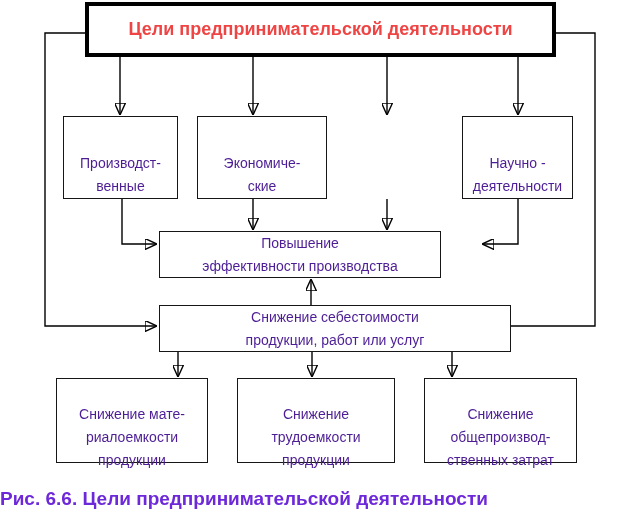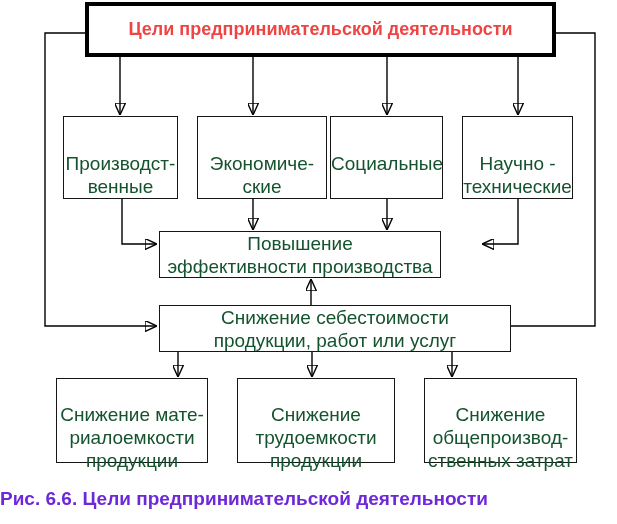--- a/index.html
+++ b/index.html
@@ -25,22 +25,22 @@
   .wires path {
     fill: none;
     stroke: #000000;
     stroke-width: 1.4;
   }
   .node {
     position: absolute;
     box-sizing: border-box;
     background: #ffffff;
     border: 1.5px solid #161616;
-    color: #14532d;
-    font-size: 19px;
+    color: #4c1d95;
+    font-size: 14px;
     line-height: 23px;
     text-align: center;
     white-space: pre-line;
   }
   .node .lbl { white-space: pre-line; display: block; width: 100%; }
   .title-box {
     left: 85px; top: 2px; width: 471px; height: 55px;
     border: 4px solid #000000;
     display: flex; align-items: center; justify-content: center;
     font-weight: bold; color: #ef4444; font-size: 18px;
@@ -108,26 +108,23 @@
   </div>
 
   <div class="node goal goal-1">
     <span class="lbl">Производст-
 венные</span>
   </div>
   <div class="node goal goal-2">
     <span class="lbl">Экономиче-
 ские</span>
   </div>
-  <div class="node goal goal-3">
-    <span class="lbl">Социальные</span>
-  </div>
   <div class="node goal goal-4">
     <span class="lbl">Научно -
-технические</span>
+деятельности</span>
   </div>
 
   <div class="node mid eff-box">
     <span class="lbl">Повышение
 эффективности производства</span>
   </div>
   <div class="node mid cost-box">
     <span class="lbl">Снижение себестоимости
 продукции, работ или услуг</span>
   </div>

